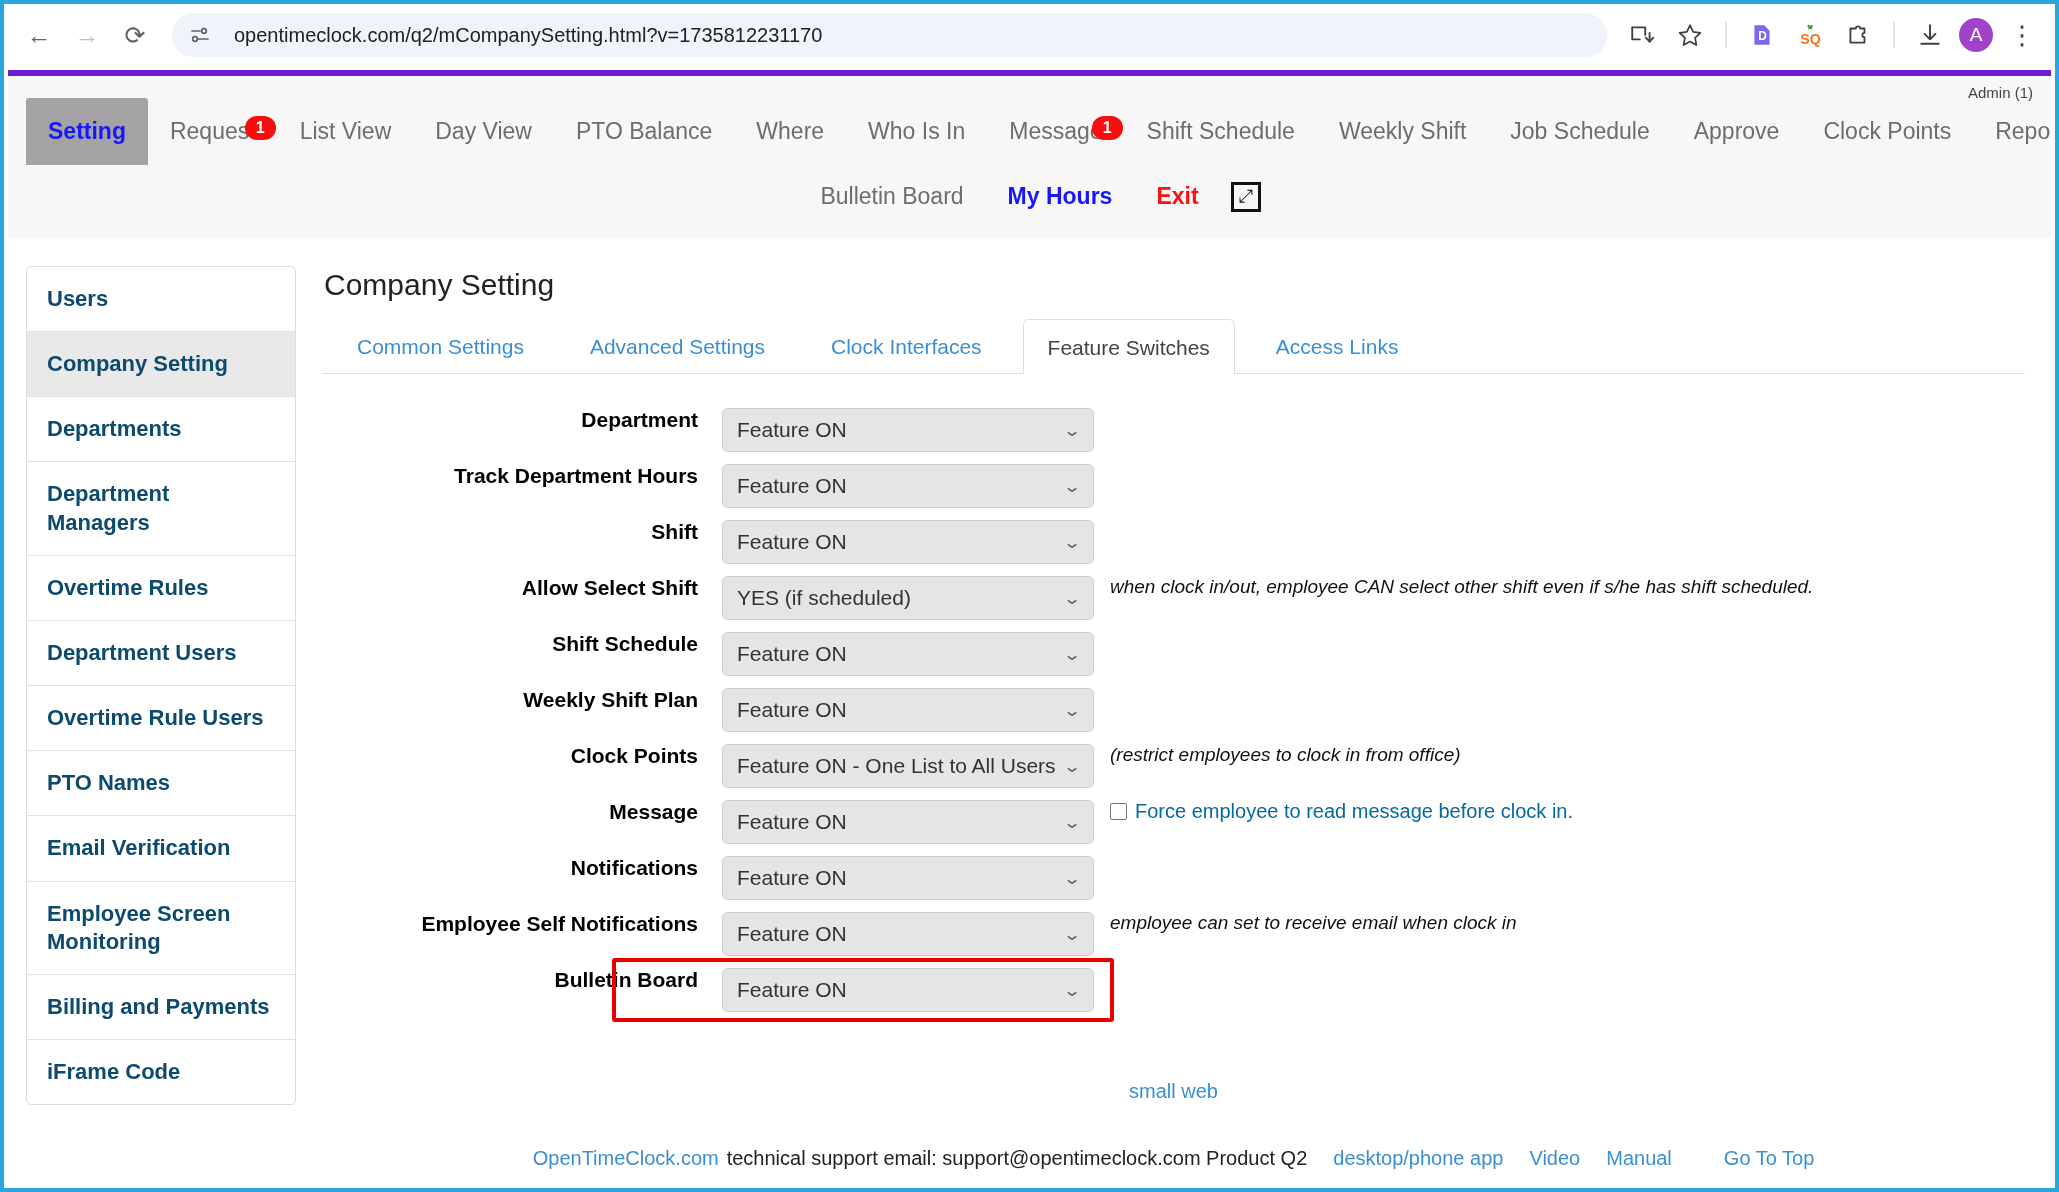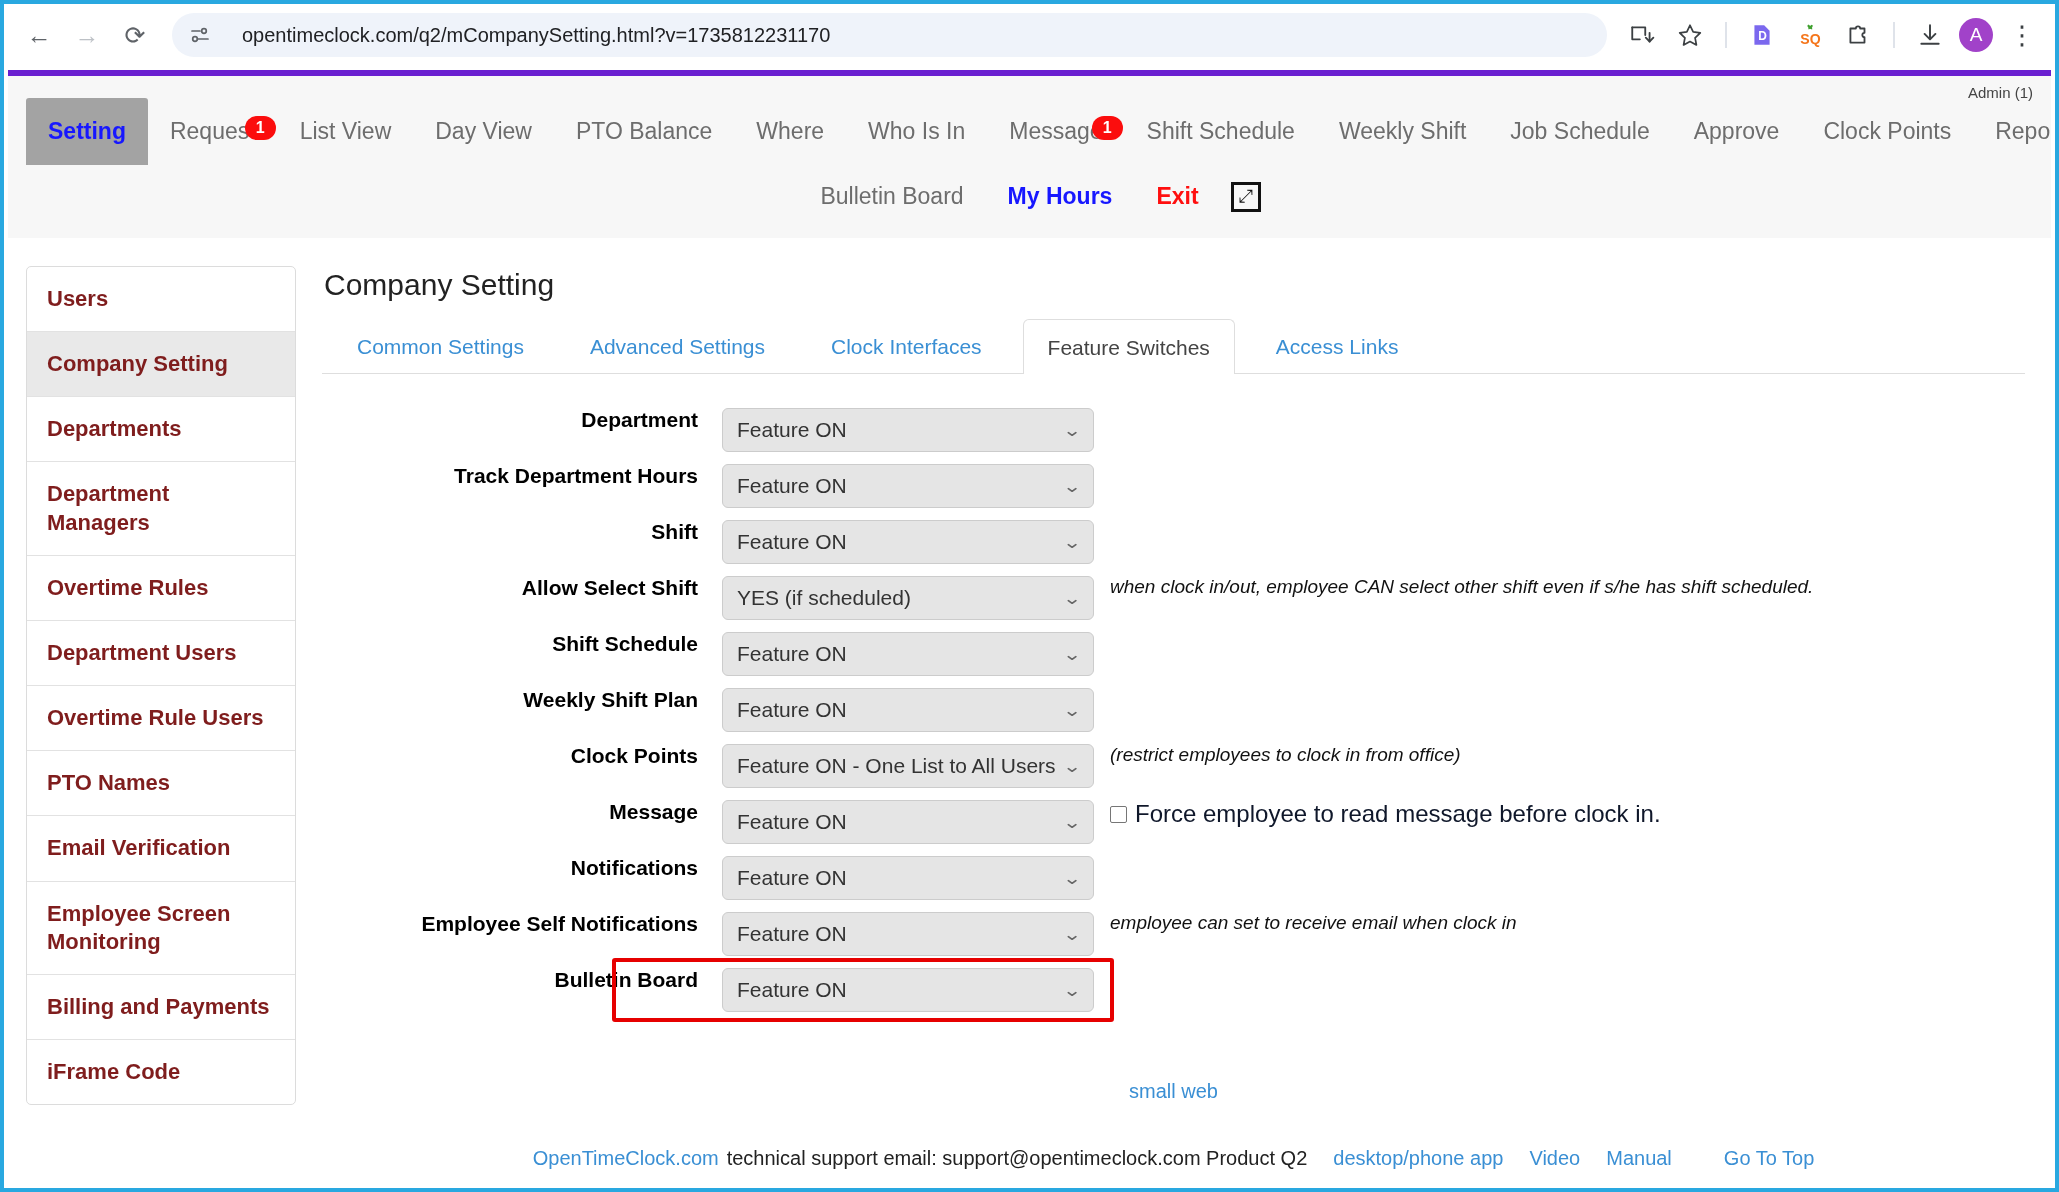--- a/index.html
+++ b/index.html
@@ -26,21 +26,21 @@
   }
   .nav-btn {
     width:42px; height:42px; border-radius:50%;
     display:flex; align-items:center; justify-content:center;
     color:#5f6368; font-size:25px; flex:0 0 auto;
   }
   .nav-btn.disabled { color:#bdc1c6; }
   #omnibox {
     flex:1 1 auto; height:44px; background:#eff3fa;
     border-radius:22px; display:flex; align-items:center;
-    padding:0 16px; margin:0 10px; gap:30px; min-width:0;
+    padding:0 16px; margin:0 10px; gap:22px; min-width:0;
   }
   #omnibox .site-icon { width:24px; height:24px; flex:0 0 auto; }
   #url-text {
     font-size:20px; color:#202124; white-space:nowrap;
     overflow:hidden; text-overflow:ellipsis;
     font-family:"Liberation Sans", sans-serif;
   }
   .omni-right { display:flex; align-items:center; gap:10px; flex:0 0 auto; }
   .tb-icon {
     width:38px;height:38px;display:flex;align-items:center;justify-content:center;
@@ -105,21 +105,21 @@
   
   #body-split { display:flex; align-items:flex-start; }
 
   #sidebar {
     width:270px; margin:28px 0 0 18px; flex:0 0 auto;
     border:1px solid #dcdcdc; border-radius:5px; overflow:hidden;
     background:#fff;
   }
   .side-item {
     padding:18px 20px; font-size:22px; font-weight:bold;
-    color:#7f1d1d; border-bottom:1px solid #e2e2e2;
+    color:#0c4a6e; border-bottom:1px solid #e2e2e2;
     font-family:"Liberation Sans", sans-serif; line-height:1.28;
   }
   .side-item:last-child { border-bottom:none; }
   .side-item.active { background:#e9e9e9; }
 
   #main { flex:1 1 auto; padding:22px 26px 0 26px; min-width:0; }
   #page-title {
     font-size:30px; color:#222; padding:8px 0 16px 2px;
     font-family:"Liberation Sans", sans-serif;
   }
@@ -151,21 +151,21 @@
     padding:0 14px; font-size:21px; color:#333; flex:0 0 auto;
     justify-content:space-between;
   }
   .chev { color:#666; font-size:17px; transform:scaleX(1.35); }
   .fnote {
     font-size:19px; color:#111; font-style:italic;
     padding-left:16px; white-space:nowrap;
   }
   .checkwrap { display:flex; align-items:center; padding-left:16px; gap:8px; }
   .cbox { width:17px;height:17px;border:1px solid #767676;border-radius:2px;background:#fff; flex:0 0 auto;}
-  .cblabel { font-size:24px; color:#0f172a; white-space:nowrap; }
+  .cblabel { font-size:20px; color:#0369a1; white-space:nowrap; }
 
   #highlight-box {
     position:absolute; border:4px solid #e60000; border-radius:3px;
     pointer-events:none;
   }
 
   
   #footer { text-align:center; padding-top:56px; }
   #small-web { font-size:20px; color:#3a8fd4; padding-bottom:44px; }
   #footline {

